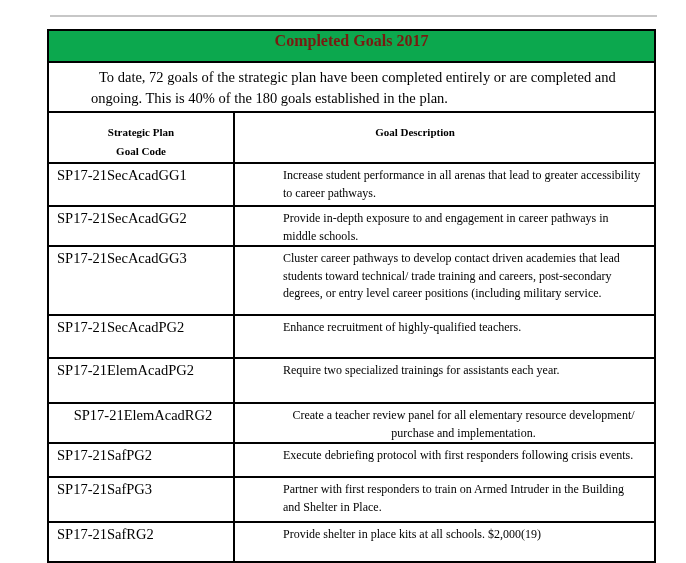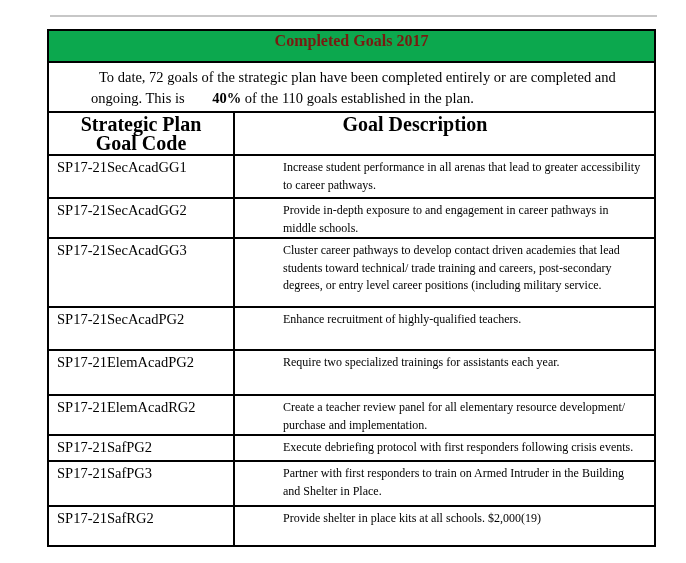--- a/index.html
+++ b/index.html
@@ -5,32 +5,32 @@
   html, body { margin: 0; padding: 0; }
   body { background: #ffffff; font-family: "Liberation Serif", "DejaVu Serif", serif; color: #000; }
   .page { position: relative; width: 686px; height: 563px; overflow: hidden; background: #ffffff; }
   .top-rule { position: absolute; left: 50px; top: 15px; width: 607px; height: 2px; background: #c7c7c7; }
   table.goals { position: absolute; left: 47px; top: 29px; width: 607px; border-collapse: collapse; table-layout: fixed; }
   table.goals col.c1 { width: 186px; }
   table.goals col.c2 { width: 421px; }
   table.goals td, table.goals th { border: 2px solid #000; vertical-align: top; overflow: hidden; }
   .title-cell { height: 28px; text-align: center; font-weight: bold; font-size: 16px; padding-top: 1px; margin-top: 12px; }
   .intro-cell { height: 44px; font-size: 14.5px; line-height: 21px; padding: 4px 12px 0 42px; text-indent: 8px; }
-  .intro-cell b { font-weight: bold; margin-left: 24px; }
-  .header-row th { height: 38px; font-size: 20px; font-weight: bold; line-height: 19px; padding-top: 2px; }
+  .intro-cell b { font-weight: normal; }
+  .header-row th { height: 38px; font-size: 11px; font-weight: bold; line-height: 19px; padding-top: 10px; }
   .code-header { text-align: center; }
   .desc-header { text-align: center; padding-right: 60px; border-radius: 6px; }
-  .code-cell { font-size: 14.5px; line-height: 17px; padding: 3px 4px 4px 8px; white-space: nowrap; }
+  .code-cell { font-size: 14.5px; line-height: 17px; padding: 3px 4px 12px 8px; white-space: nowrap; }
   .desc-cell { font-size: 12px; line-height: 17.5px; padding: 3px 10px 0 48px; }
   #rows tr:nth-child(1) { height: 43px; }
   #rows tr:nth-child(2) { height: 32px; }
   #rows tr:nth-child(3) { height: 69px; }
   #rows tr:nth-child(4) { height: 43px; }
   #rows tr:nth-child(5) { height: 45px; margin-top: 32px; }
-  #rows tr:nth-child(6) { height: 37px; }
+  #rows tr:nth-child(6) { height: 37px; text-align: center; }
   #rows tr:nth-child(7) { height: 25px; }
   #rows tr:nth-child(8) { height: 45px; }
   #rows tr:nth-child(9) { height: 40px; }
 </style>
 </head>
 <body>
 
 <div class="page">
   <div class="top-rule"></div>
 
@@ -40,21 +40,21 @@
         <col class="c2">
       </colgroup>
     <tbody>
       <tr>
         <td colspan="2" class="title-cell" id="title-cell" style="background: rgb(12, 168, 78); color: rgb(122, 26, 16);">
           <span>Completed Goals 2017</span>
         </td>
       </tr>
       <tr>
         <td colspan="2" class="intro-cell">
-          <span>To date, 72 goals of the strategic plan have been completed entirely or are completed and ongoing. This is </span><b>40%</b><span> of the 110 goals established in the plan.</span>
+          <span>To date, 72 goals of the strategic plan have been completed entirely or are completed and ongoing. This is </span><b>40%</b><span> of the 180 goals established in the plan.</span>
         </td>
       </tr>
       <tr class="header-row">
         <th class="code-header">
           <div>Strategic Plan</div>
           <div>Goal Code</div>
         </th>
         <th class="desc-header">Goal Description</th>
       </tr>
     </tbody>

